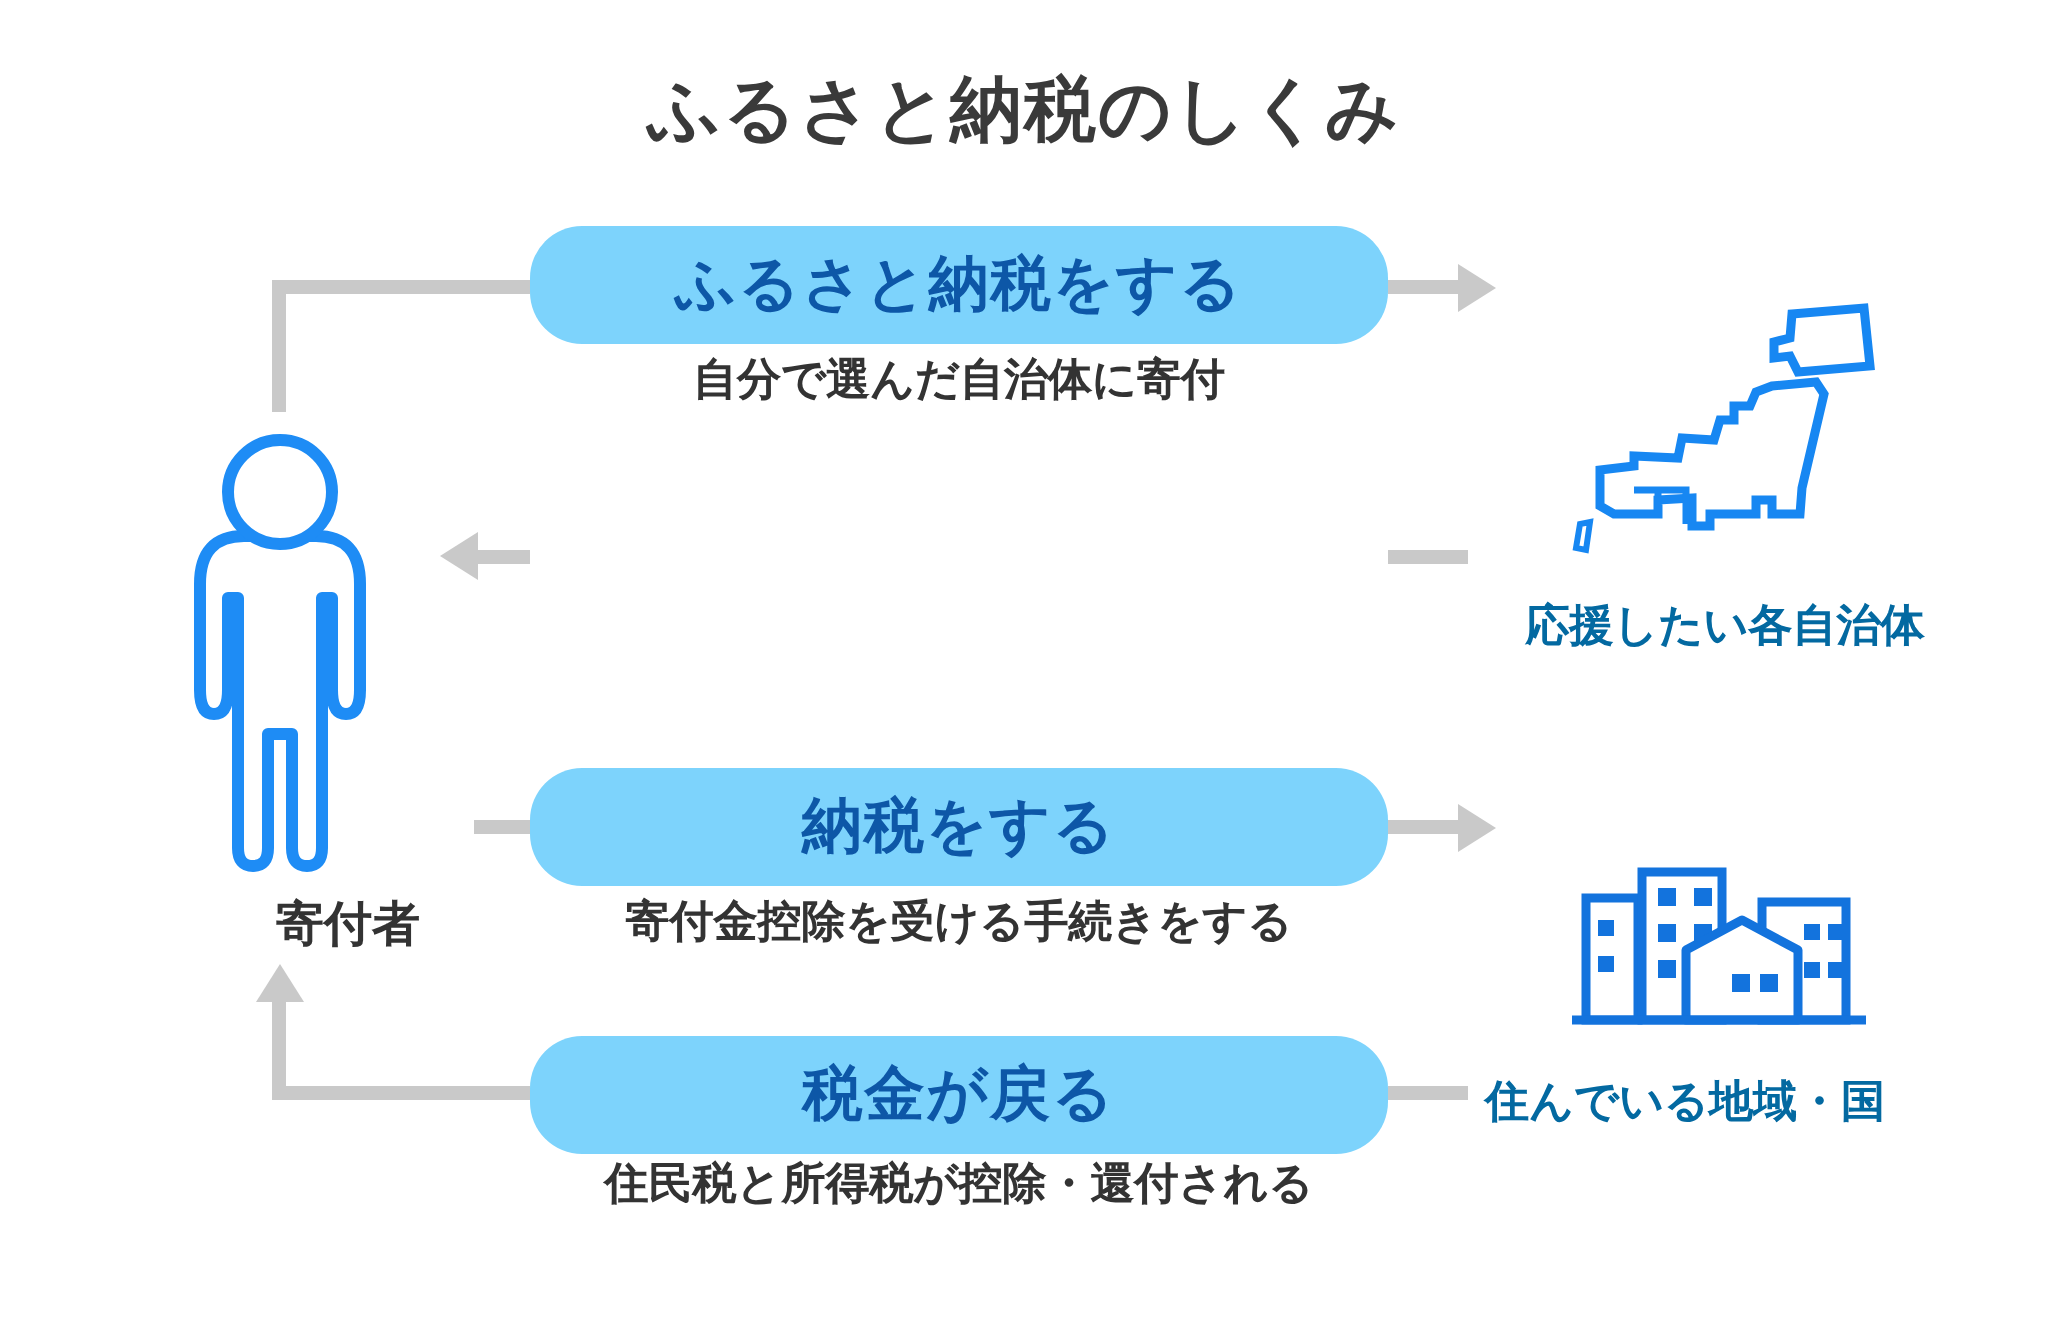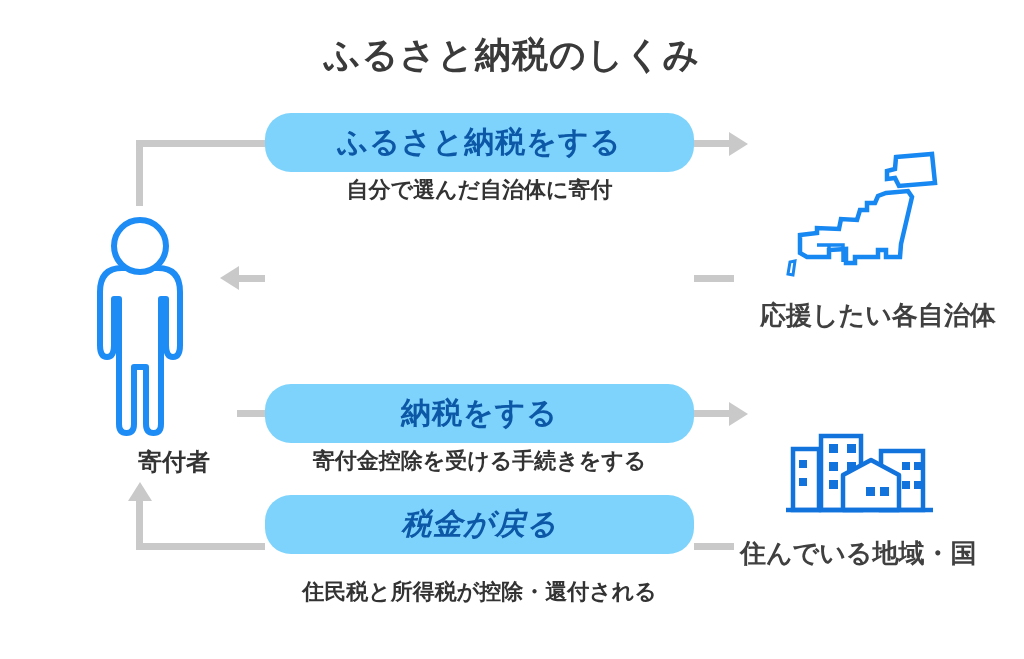--- a/index.html
+++ b/index.html
@@ -21,21 +21,21 @@
   }
   .step-note{
     width:429px;left:265px;text-align:center;white-space:nowrap;
     font-size:22px;font-weight:bold;color:#333333;
   }
   .gray-line{background:#c9c9c9;}
   .arr-right{width:0;height:0;border-top:12px solid transparent;border-bottom:12px solid transparent;border-left:19px solid #c9c9c9;}
   .arr-left{width:0;height:0;border-top:12px solid transparent;border-bottom:12px solid transparent;border-right:19px solid #c9c9c9;}
   .arr-up{width:0;height:0;border-left:12px solid transparent;border-right:12px solid transparent;border-bottom:19px solid #c9c9c9;}
   .side-label{
-    text-align:center;font-size:26px;font-weight:bold;color:#404040;white-space:nowrap;
+    text-align:center;font-size:22px;font-weight:bold;color:#0369a1;white-space:nowrap;
   }
   #donor-label{
     left:70px;top:446px;width:140px;text-align:right;
     font-size:24px;font-weight:bold;color:#333333;
   }
 </style>
 </head>
 <body>
 
 <div id="canvas">
@@ -64,21 +64,21 @@
     <span class="step-label">ふるさと納税をする</span>
   </div>
   <div class="abs step-note" style="top:175px;">自分で選んだ自治体に寄付</div>
 
 
   <div class="abs step-box" style="top:384px;">
     <span class="step-label">納税をする</span>
   </div>
   <div class="abs step-note" style="top:446px;">寄付金控除を受ける手続きをする</div>
 
-  <div class="abs step-box" style="top:495px;font-style:italic;">
+  <div class="abs step-box" style="top:518px;">
     <span class="step-label">税金が戻る</span>
   </div>
   <div class="abs step-note" style="top:577px;">住民税と所得税が控除・還付される</div>
 
   <svg class="abs" style="left:95px;top:215px;" width="90" height="225" viewBox="0 0 90 225">
     <path d="M27,53 L63,53 Q85,53 85,77 L85,130 Q85,142 78,142 Q71,142 71,130 L71,84 L66,84 L66,151
              L66,209 Q66,218 58.5,218 Q51,218 51,209 L51,152 L39,152 L39,209 Q39,218 31.5,218 Q24,218 24,209
              L24,151 L24,84 L19,84 L19,130 Q19,142 12,142 Q5,142 5,130 L5,77 Q5,53 27,53 Z" fill="#ffffff" stroke="#1e8cf5" stroke-width="6" stroke-linejoin="round"></path>
     <circle cx="45" cy="31" r="26" fill="#ffffff" stroke="#1e8cf5" stroke-width="6"></circle>
   </svg>

